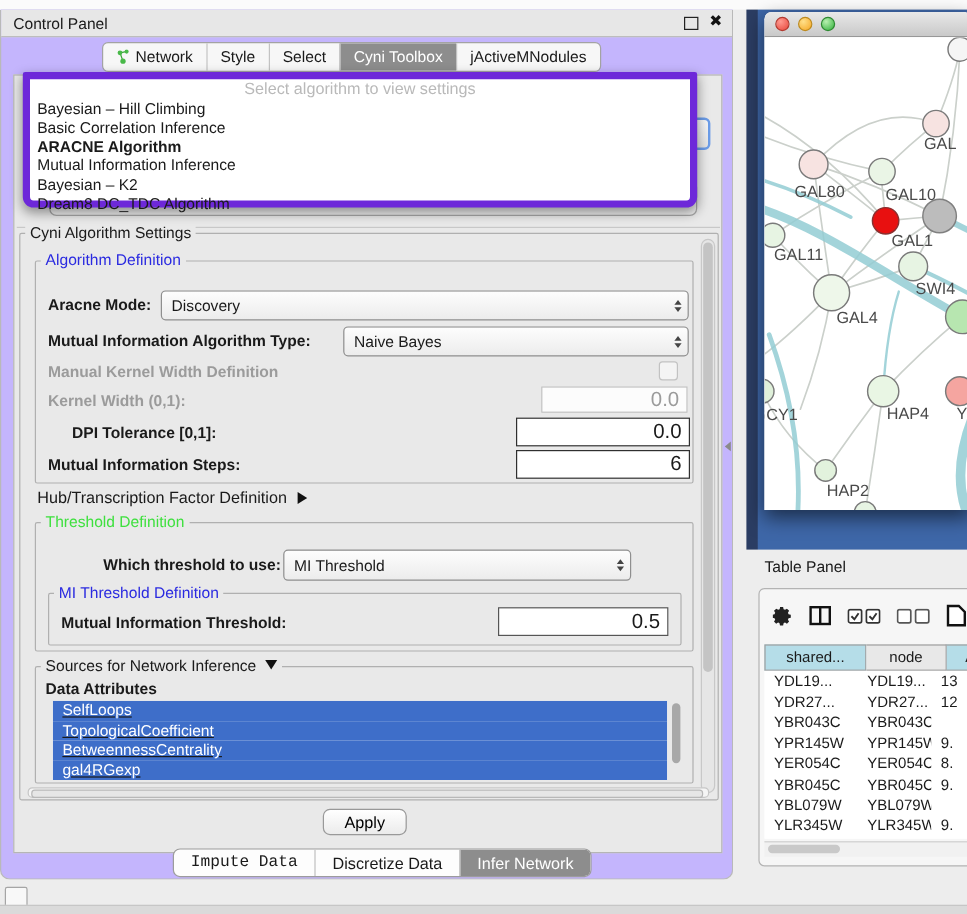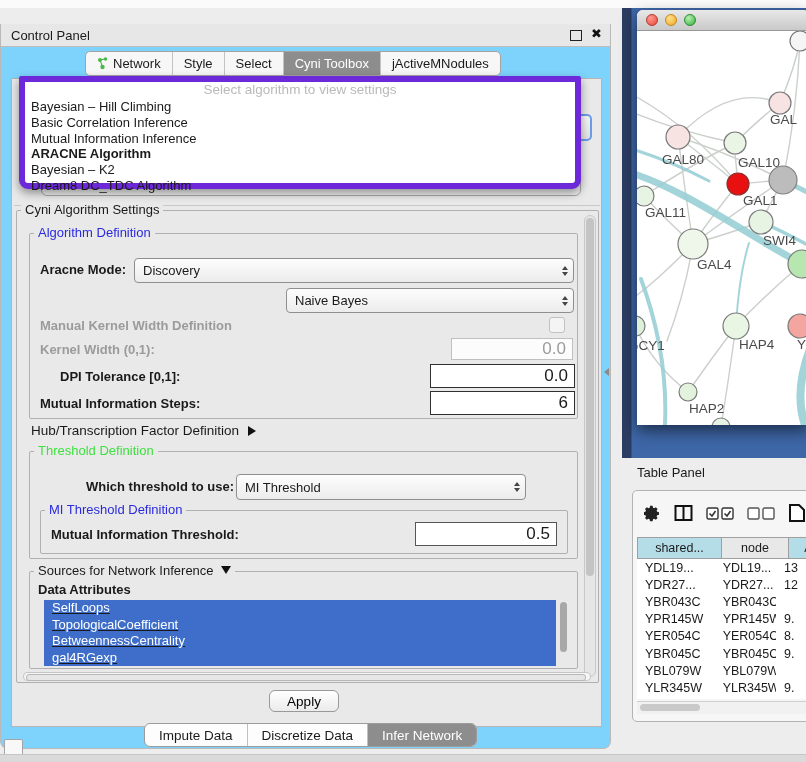--- a/index.html
+++ b/index.html
@@ -4,22 +4,22 @@
 <style>
   html,body{margin:0;padding:0;}
   .screen{position:relative;width:806px;height:762px;background:#ededed;overflow:hidden;
           font-family:"Liberation Sans","DejaVu Sans",sans-serif;color:#1a1a1a;}
   .abs{position:absolute;}
 
   
   .topstrip{left:0;top:0;width:806px;height:8px;background:#fbfbfb;}
 
   
-  .cpanel{left:0;top:8px;width:611px;height:725px;background:#7dd3fc;
-          border:1px solid #b9b9b9;border-top:none;border-radius:0 0 8px 8px;box-sizing:border-box;margin-top:16px;}
+  .cpanel{left:0;top:8px;width:611px;height:725px;background:#c4b5fd;
+          border:1px solid #b9b9b9;border-top:none;border-radius:0 0 8px 8px;box-sizing:border-box;}
   .cp-titlebar{position:absolute;left:0;top:0;width:100%;height:23px;background:#e7e7e7;
                border-bottom:1px solid #bdbdbd;display:flex;align-items:center;box-sizing:border-box;}
   .cp-title{font-size:13px;margin-left:10px;}
   .win-float{position:absolute;right:28px;top:6px;width:10px;height:9px;border:1.5px solid #222;background:transparent;}
   .win-close{position:absolute;right:8px;top:2px;font-size:13px;font-weight:bold;color:#111;}
 
   .tabstrip{position:absolute;left:84px;top:27px;height:23px;display:flex;border:1px solid #a3a3a3;
             border-radius:5px;overflow:hidden;background:#f7f7f7;}
   .tab{display:flex;align-items:center;gap:5px;padding:0 11px;font-size:13px;white-space:nowrap;
        border-left:1px solid #c3c3c3;cursor:default;}
@@ -66,21 +66,21 @@
   .hscroll{position:absolute;background:#f5f5f5;border:1px solid #c6c6c6;border-radius:4px;box-sizing:border-box;}
   .hthumb{position:absolute;left:2px;top:1px;height:5px;background:#e6e6e6;border:1px solid #b8b8b8;border-radius:3px;}
 
   .apply-btn{position:absolute;left:268px;top:666px;width:70px;height:22px;border:1px solid #999;
              border-radius:6px;background:linear-gradient(#ffffff,#ebebeb);font-size:13.5px;
              display:flex;align-items:center;justify-content:center;}
 
   .bottom-tabs{position:absolute;left:143px;top:699px;height:22px;display:flex;border:1px solid #9c9c9c;
                border-radius:6px;overflow:hidden;background:#fdfdfd;}
   .btab{display:flex;align-items:center;padding:0 14px;font-size:13.5px;border-left:1px solid #c0c0c0;}
-  .btab:first-child{border-left:none;}
+  .btab:first-child{border-left:none;font-family:Liberation Mono, monospace;}
   .btab.sel{background:#8d8d8d;color:#fff;}
 
   
   .popup{position:absolute;left:18px;top:52px;width:562px;height:113px;background:#fff;
          border:6px solid #6d28d9;border-radius:2px 2px 9px 9px;box-shadow:0 4px 10px rgba(0,0,0,.4);
          z-index:30;box-sizing:border-box;}
   .popup-prompt{height:17px;text-align:center;color:#b9b9b9;font-size:13.5px;line-height:16px;}
   .algo-item{font-size:13px;line-height:15.8px;padding-left:6px;white-space:nowrap;}
   .algo-item.bold{font-weight:bold;}
 
@@ -182,20 +182,21 @@
 
           <span class="lbl" style="left:10px;top:28px;">Aracne Mode:</span>
           <div class="combo" style="left:104px;top:24px;width:440px;height:25px;">
             <span class="combo-text">Discovery</span>
             <span class="stepper">
                 <i class="up"></i>
                 <i class="dn"></i>
               </span>
           </div>
 
+          <span class="lbl" style="left:10px;top:58px;">Mutual Information Algorithm Type:</span>
           <div class="combo" style="left:256px;top:54px;width:288px;height:25px;">
             <span class="combo-text">Naive Bayes</span>
             <span class="stepper">
                 <i class="up"></i>
                 <i class="dn"></i>
               </span>
           </div>
 
           <span class="lbl dis" style="left:10px;top:84px;">Manual Kernel Width Definition</span>
           <span class="checkbox" style="right:12px;top:83px;"></span>
@@ -260,22 +261,22 @@
     </div>
 
     <div class="hidden-combo">galFiltered sif default node</div>
     <div class="focus-stepper"></div>
 
     <div class="popup">
       <div class="popup-prompt">Select algorithm to view settings</div>
       <div id="algo-list">
           <div class="algo-item">Bayesian – Hill Climbing</div>
           <div class="algo-item">Basic Correlation Inference</div>
+          <div class="algo-item bold">ARACNE Algorithm</div>
           <div class="algo-item">Mutual Information Inference</div>
-          <div class="algo-item bold">ARACNE Algorithm</div>
           <div class="algo-item">Bayesian – K2</div>
           <div class="algo-item">Dream8 DC_TDC Algorithm</div>
         </div>
     </div>
 
     <button class="apply-btn">Apply</button>
 
     <nav class="bottom-tabs" id="bottom-tabs">
         <div class="btab">Impute Data</div>
         <div class="btab">Discretize Data</div>

